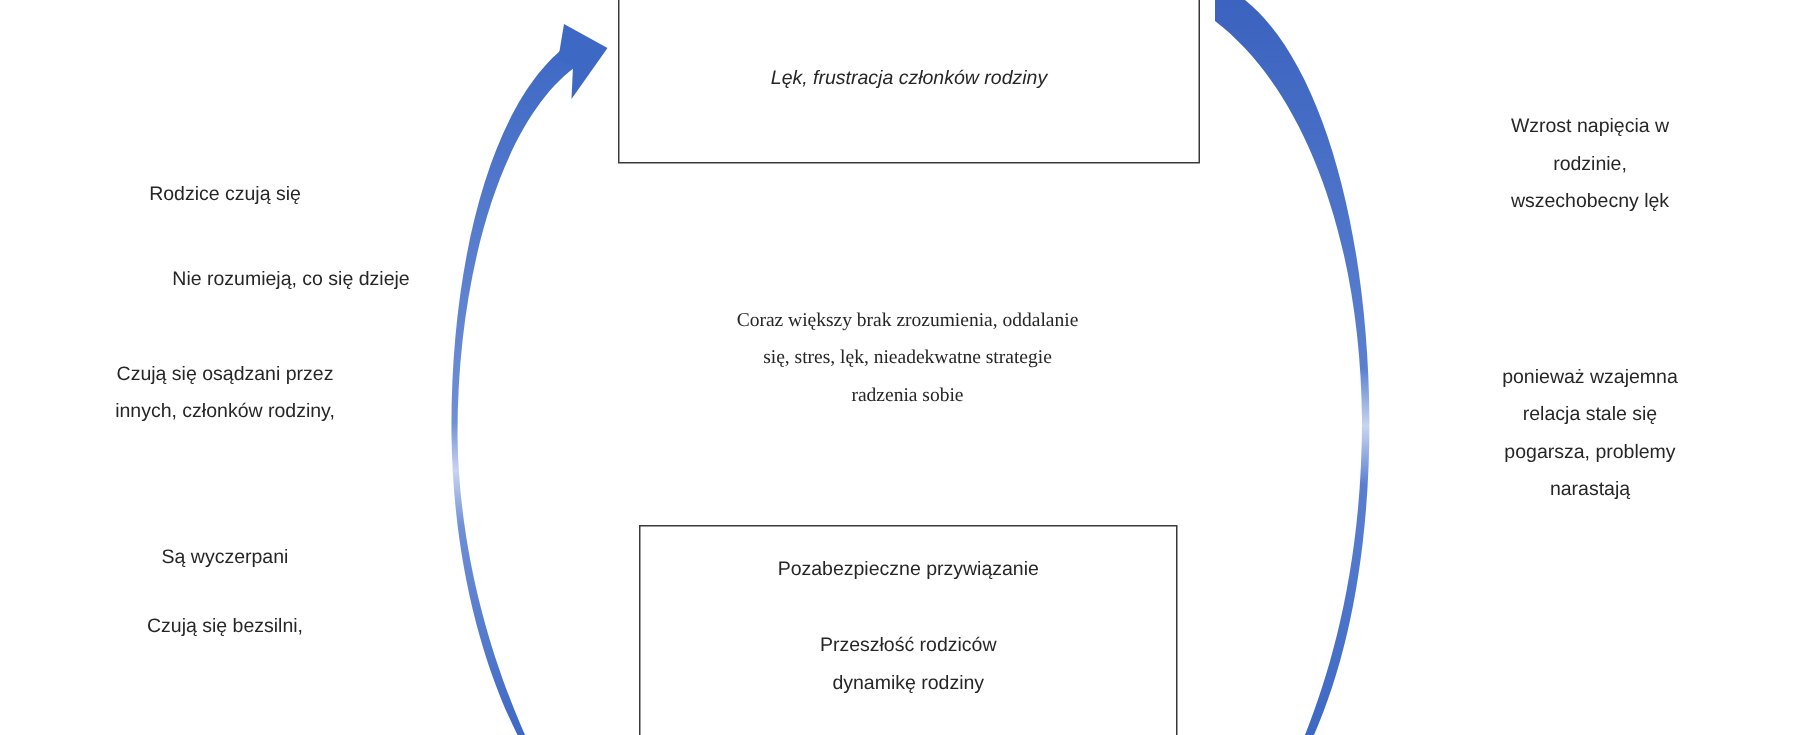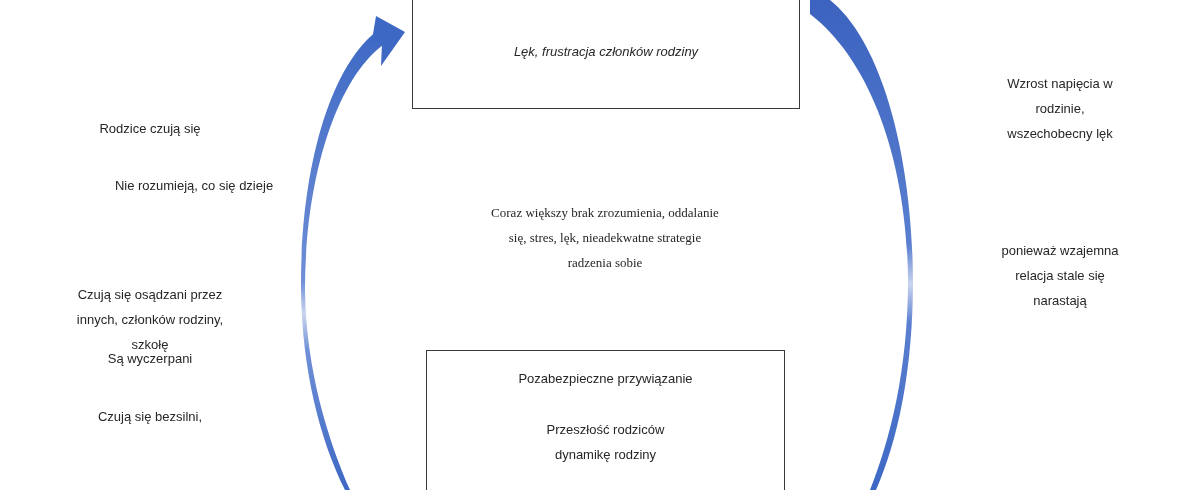--- a/index.html
+++ b/index.html
@@ -64,34 +64,34 @@
     <span class="line">dynamikę rodziny</span>
   </div>
 </div>
 
 <div class="abs txt" style="left:0; width:300px; top:116px;">
   <span class="line">Rodzice czują się</span>
 </div>
 <div class="abs txt" style="left:0; width:300px; top:173px;margin-left:44px;">
   <span class="line">Nie rozumieją, co się dzieje</span>
 </div>
-<div class="abs txt" style="left:0; width:300px; top:236px;margin-top:46px;">
+<div class="abs txt" style="left:0; width:300px; top:236px;">
   <span class="line">Czują się osądzani przez</span>
   <span class="line">innych, członków rodziny,</span>
-  <span class="line">szkołę</span>
 </div>
-<div class="abs txt" style="left:0; width:300px; top:346px;">
+<div class="abs txt" style="left:0; width:300px; top:358px;">
   <span class="line">Są wyczerpani</span>
 </div>
 <div class="abs txt" style="left:0; width:300px; top:404px;">
   <span class="line">Czują się bezsilni,</span>
 </div>
 
 <div class="abs txt" style="left:920px; width:280px; top:71px;">
   <span class="line">Wzrost napięcia w</span>
   <span class="line">rodzinie,</span>
   <span class="line">wszechobecny lęk</span>
 </div>
 <div class="abs txt" style="left:920px; width:280px; top:238px;">
   <span class="line">ponieważ wzajemna</span>
   <span class="line">relacja stale się</span>
+  <span class="line">pogarsza, problemy</span>
   <span class="line">narastają</span>
 </div>
 
 </body></html>

